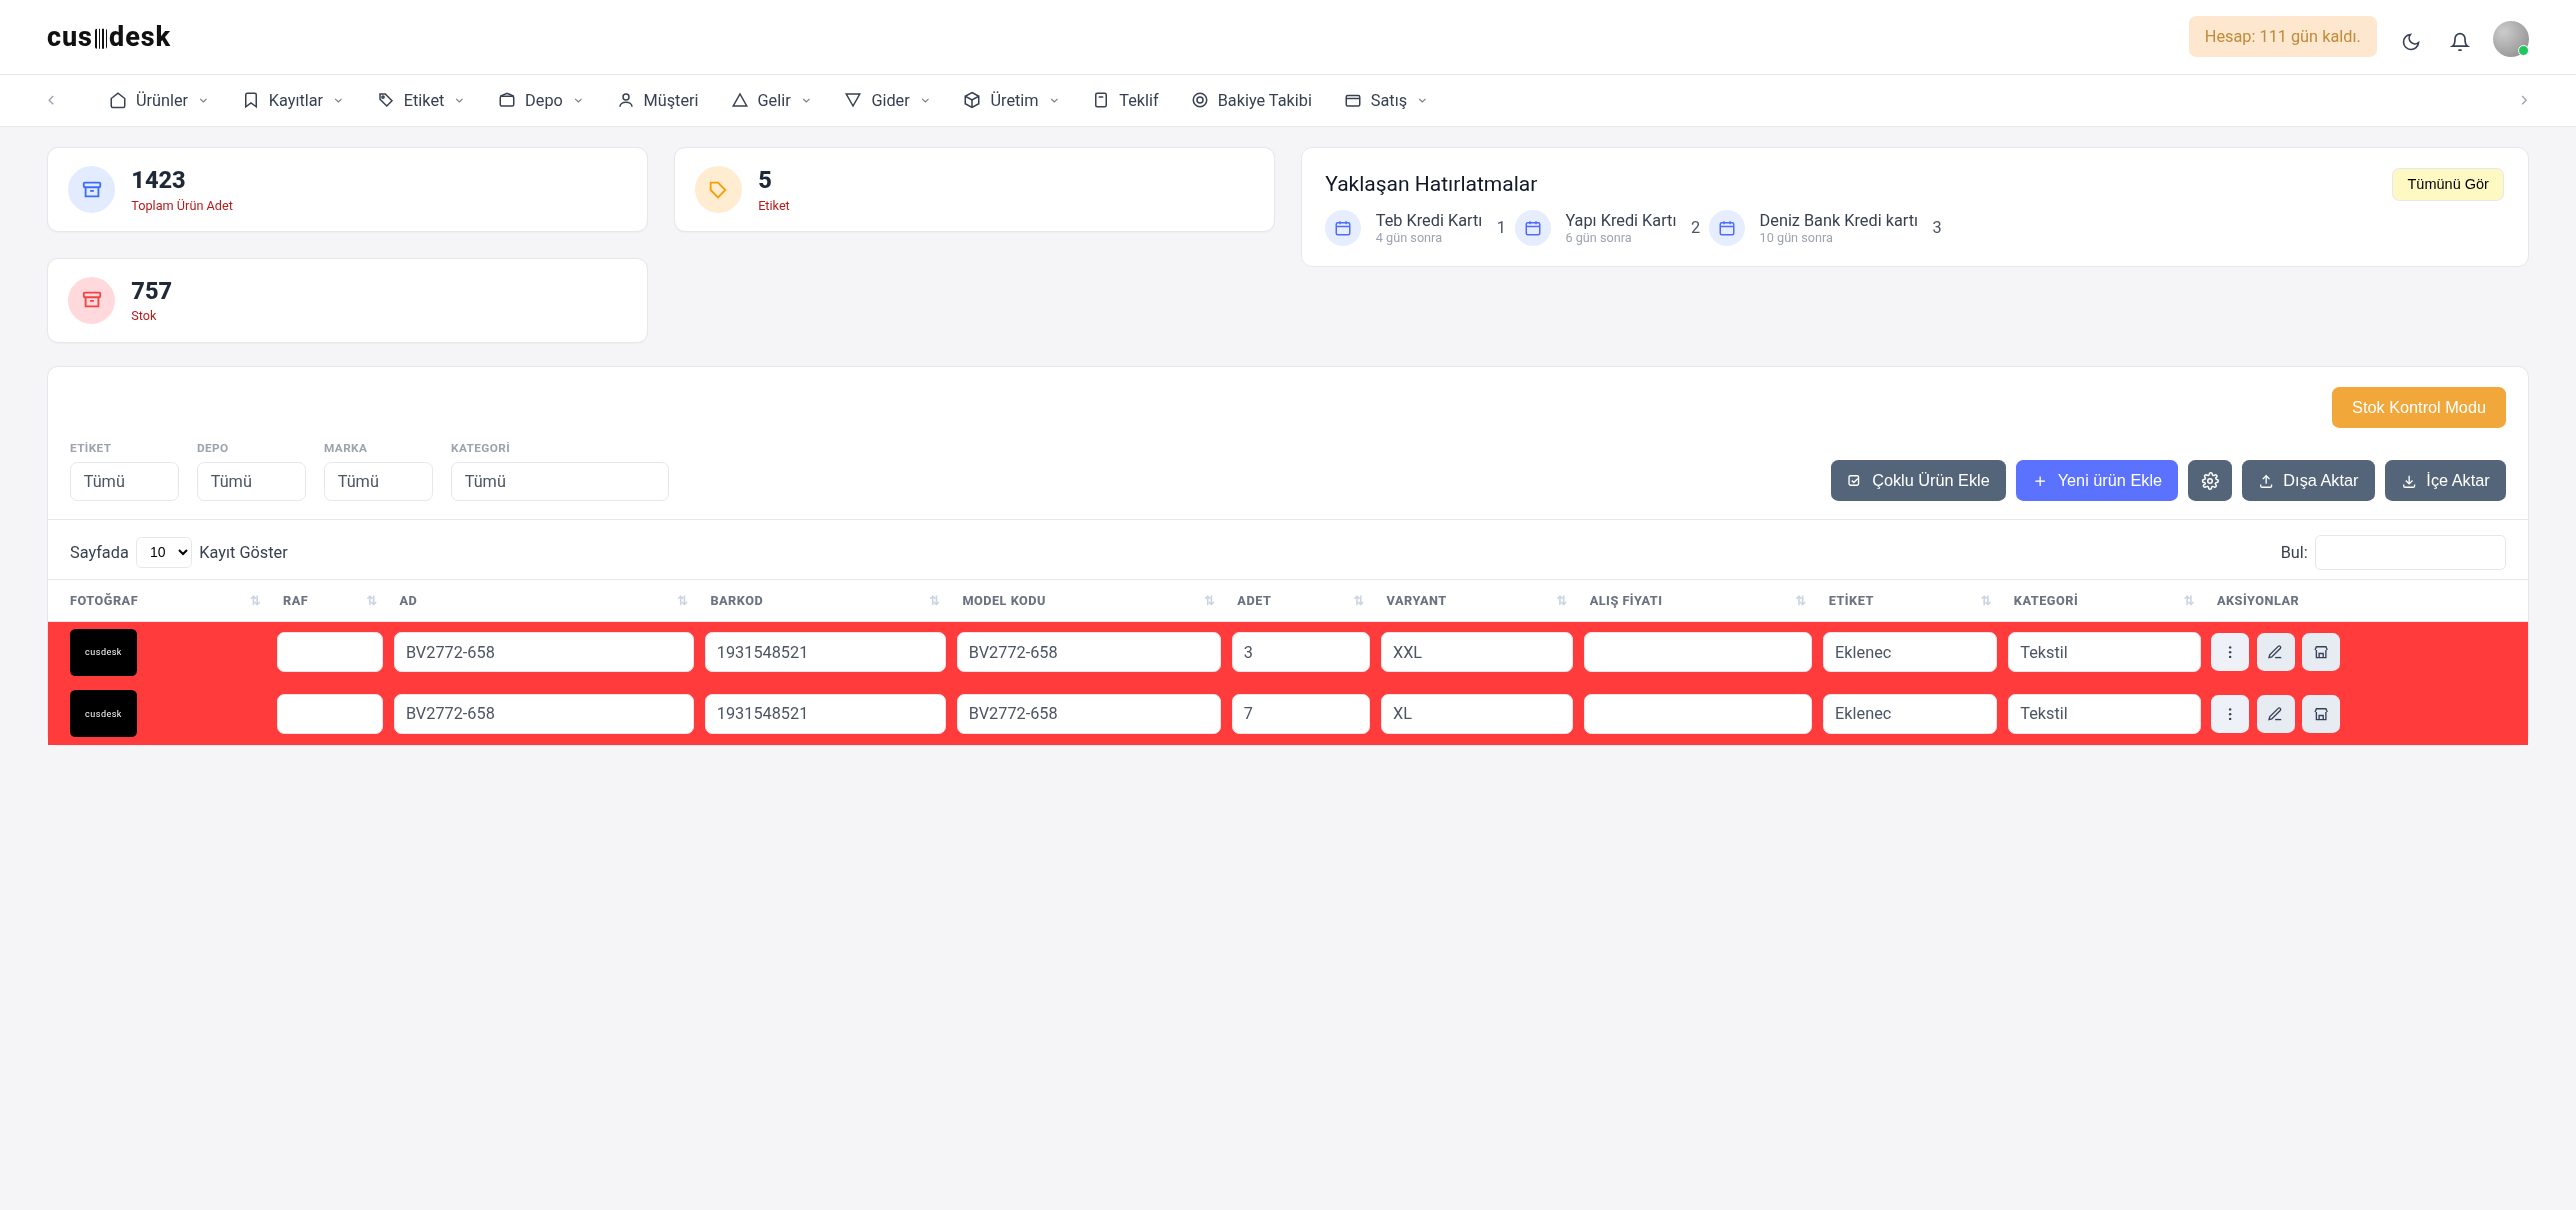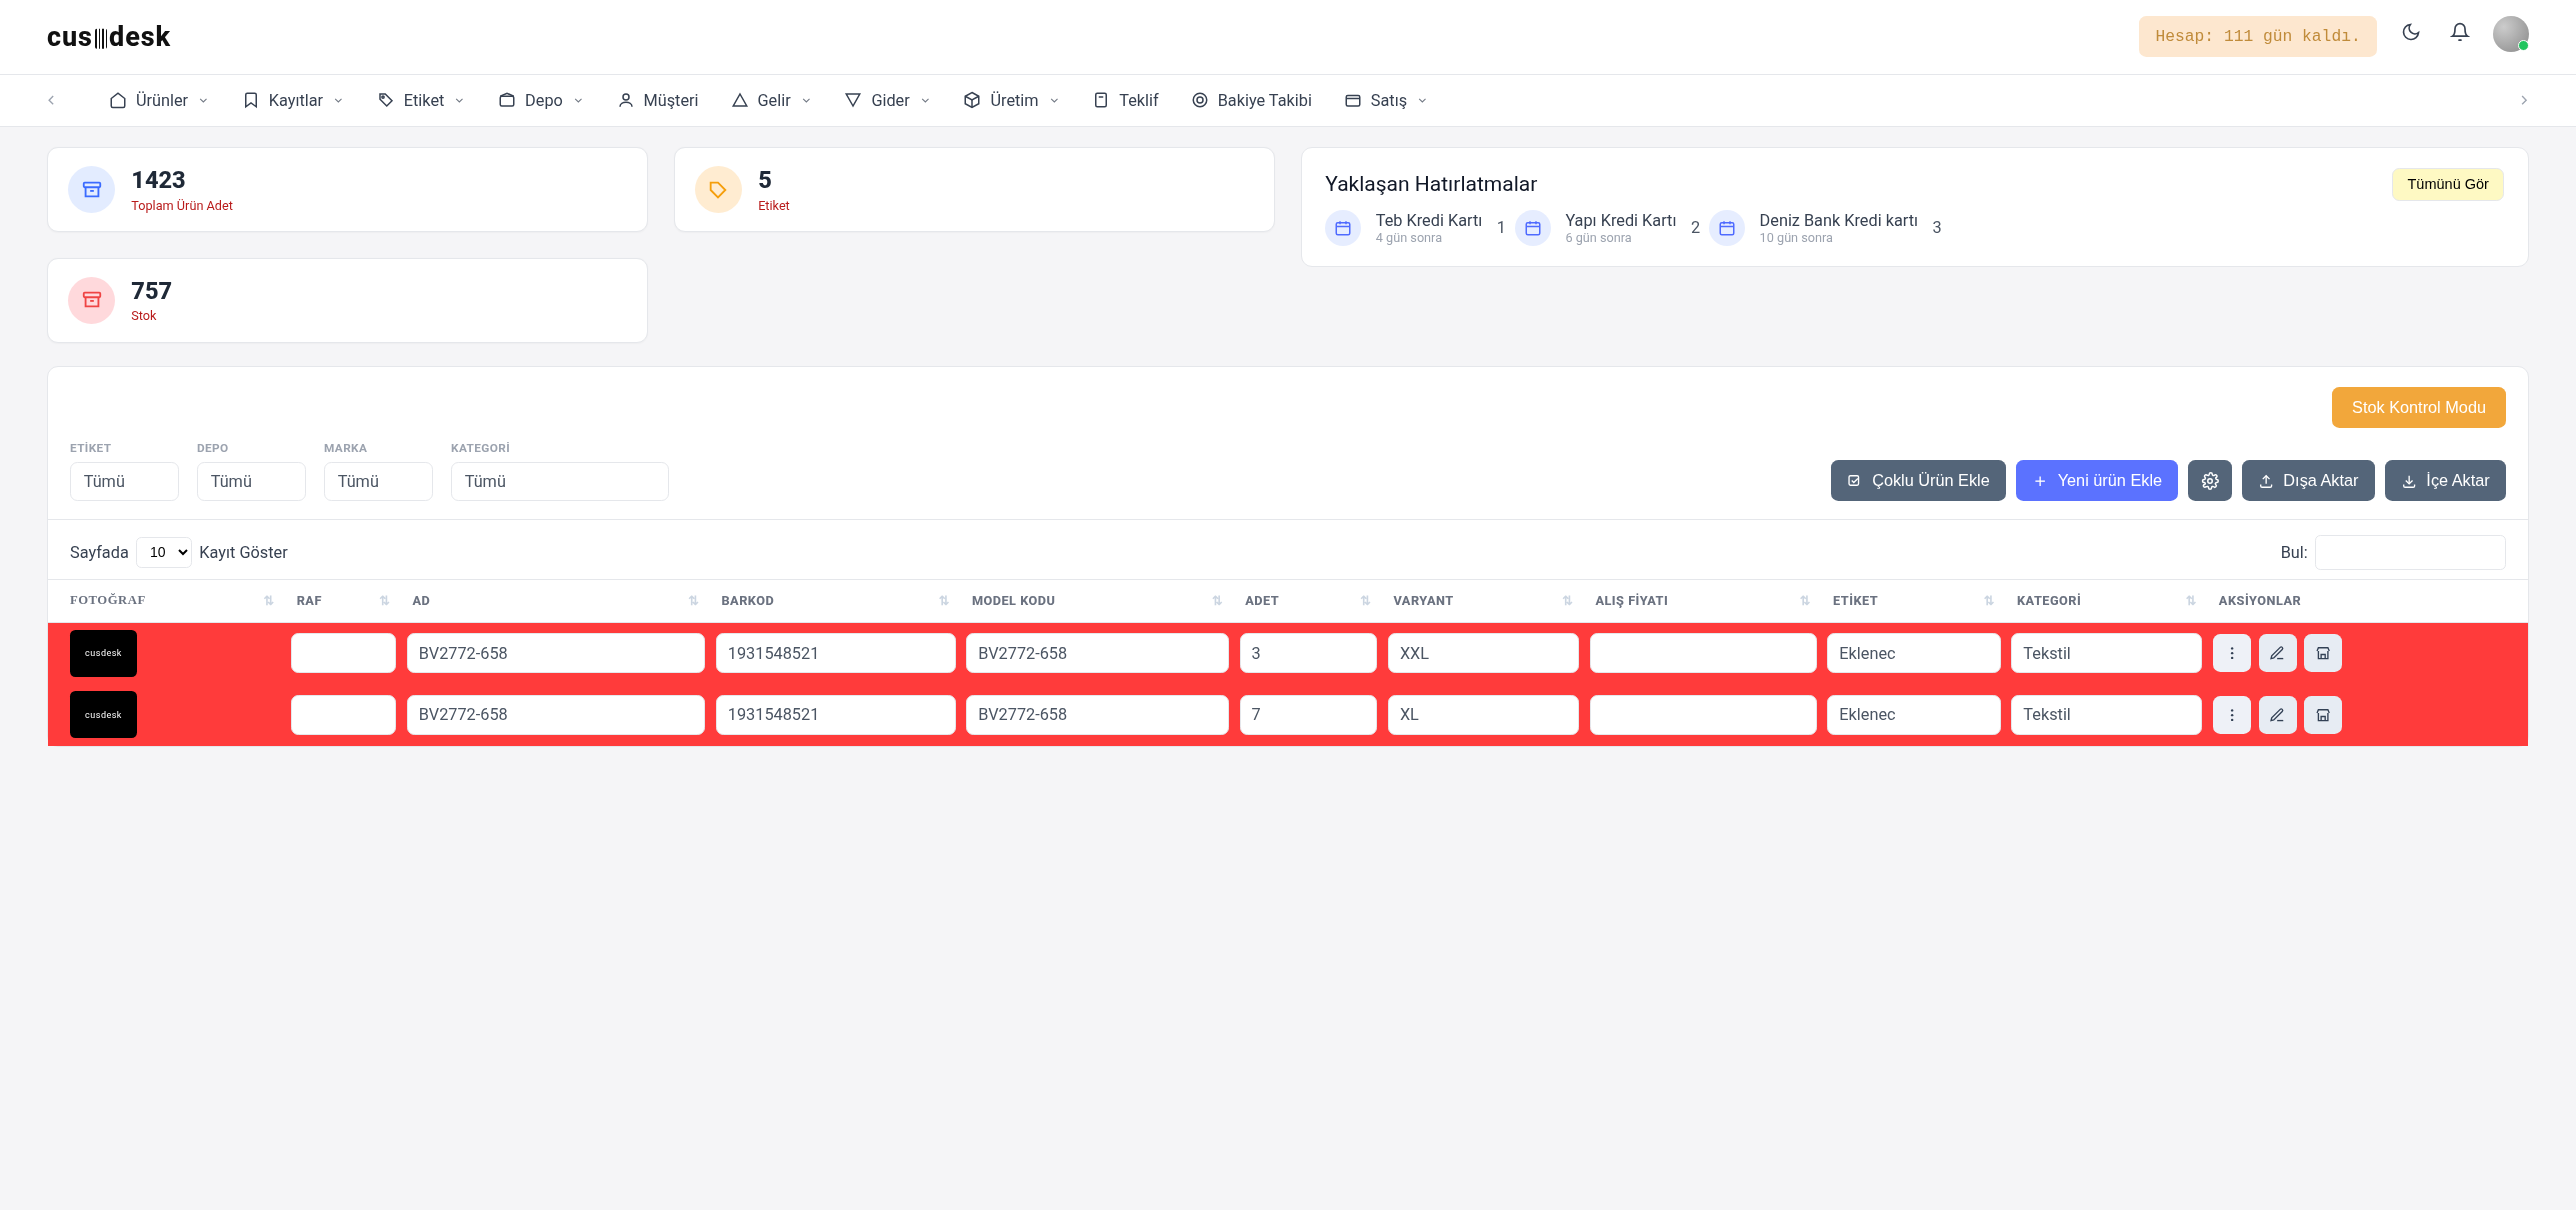--- a/index.html
+++ b/index.html
@@ -34,21 +34,21 @@
     background:#fff; border-bottom:0.9px solid var(--border);
   }
   .logo {
     font-weight:800; letter-spacing:0.9px; font-size:27px; color:#111;
     display:flex; align-items:center; gap:1.8px;
   }
   .logo .bars { display:inline-block; width:12.7px; height:20px; background:
     repeating-linear-gradient(90deg,#111 0 1.8px, transparent 1.8px 3.6px);
     border-radius:1.8px; transform:translateY(1.8px);
   }
-  .top-right { display:flex; align-items:flex-start; gap:18px;font-family:Liberation Mono, monospace; }
+  .top-right { display:flex; align-items:flex-end; gap:18px; }
   .badge {
     background: var(--badge-bg); color: var(--badge-text);
     padding:11px 16.3px; border-radius:7.3px; font-size:16.3px;
   }
   .icon-btn {
     width:31px; height:31px; display:flex; align-items:center; justify-content:center;
     color:#374151; border-radius:7.3px; cursor:pointer;
   }
   .avatar { width:36px; height:36px; border-radius:50%; background: radial-gradient(circle at 30% 30%, #ccc, #888); position:relative; }
   .avatar .dot { position:absolute; right:0; bottom:1.8px; width:11px; height:11px; border-radius:50%; background:#22c55e; border:1.8px solid #fff; }
@@ -128,21 +128,21 @@
   .table-controls input[type="text"] { border:0.9px solid var(--border); border-radius:5.4px; padding:7.3px 9px; font-size:16.3px; width:191px; }
 
   .table-wrap { overflow-x:auto; margin: 0 -22px; }
   table { border-collapse:separate; border-spacing:0; width:100%; }
   thead th {
     text-align:left; font-size:12.7px; font-weight:800; letter-spacing:0.5px; color:#6b7280;
     padding:12.7px 11px; border-top:0.9px solid var(--border); border-bottom:0.9px solid var(--border);
     white-space:nowrap;
   }
   thead th .sorter { float:right; color:#cbd5e1; }
-  thead th:first-child { padding-left:22px;font-family:Liberation Serif, serif; }
+  thead th:first-child { padding-left:22px; }
   thead th:last-child { padding-right:22px; }
 
   tbody tr { background: var(--red-row); }
   tbody td { padding:7.3px 5.4px; }
   tbody td .cell {
     background:#fff; border:0.9px solid #e5e7eb; border-radius:7.3px; padding:9px 11px; font-size:16.3px; color:#4b5563; min-height:40px; display:flex; align-items:center;
     overflow:hidden; text-overflow:ellipsis; white-space:nowrap;
   }
   tbody td.photo { padding-left:22px; }
   .thumb {

